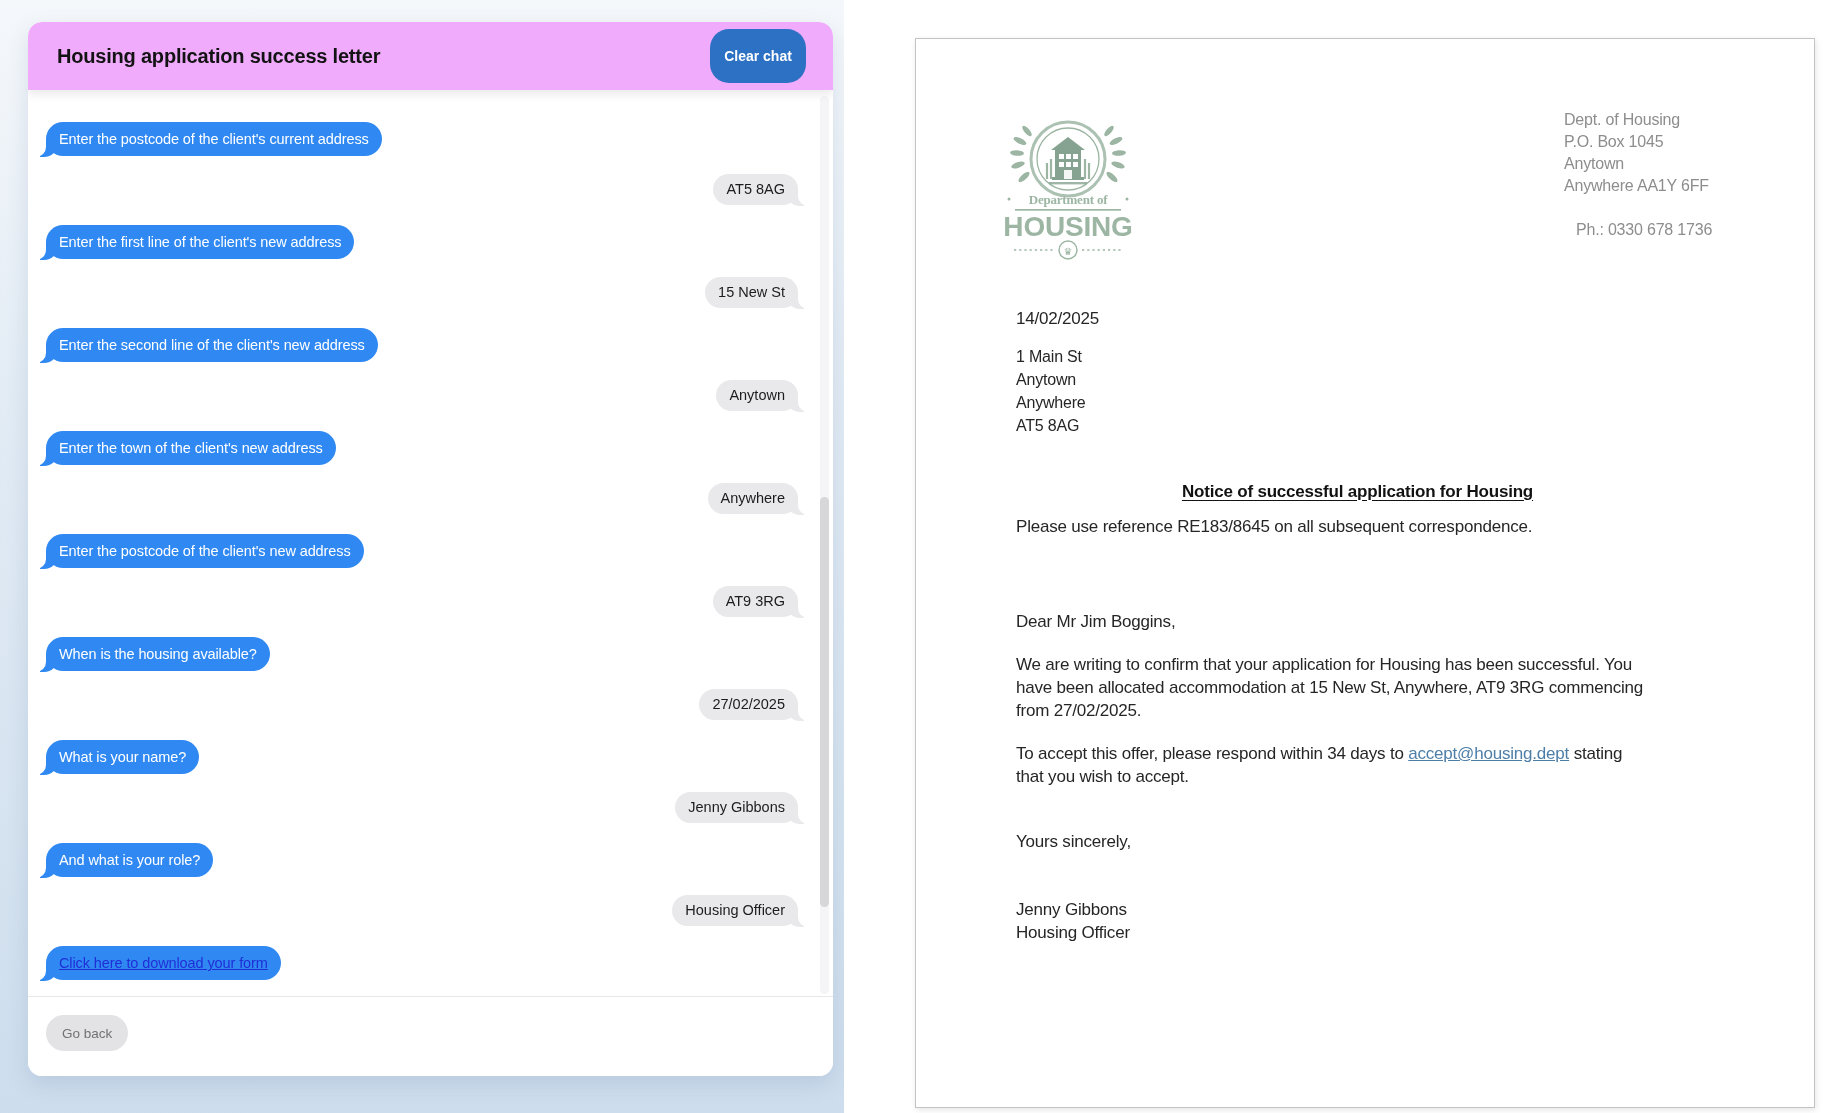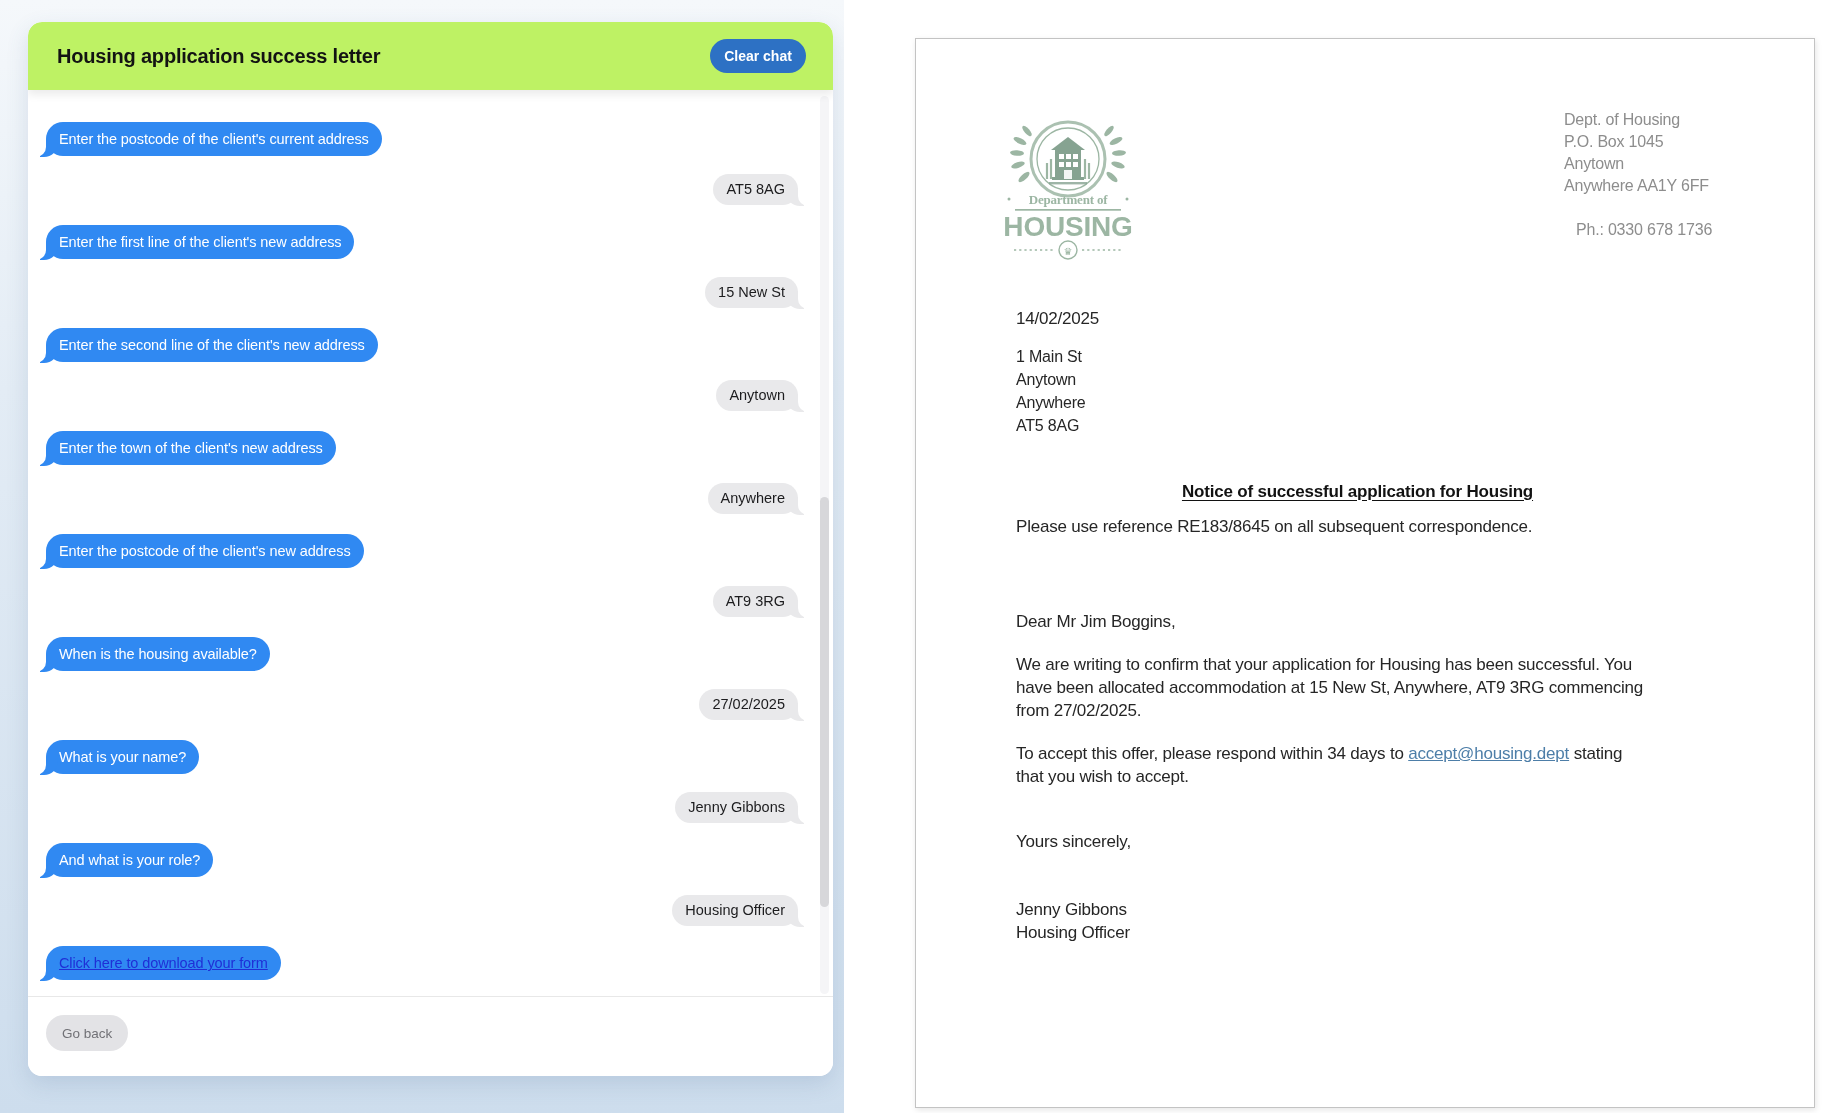--- a/index.html
+++ b/index.html
@@ -7,26 +7,26 @@
               font-family:"Liberation Sans", sans-serif; }
   .stage { position:relative; width:1827px; height:1113px; }
 
   
   .left-pane { position:absolute; left:0; top:0; width:844px; height:1113px;
                background:linear-gradient(180deg,#f5f8fb 0%, #e3ecf5 35%, #cddded 100%); }
   .chat-card { position:absolute; left:28px; top:22px; width:805px; height:1054px;
                background:#fff; border-radius:14px;
                box-shadow:0 8px 22px rgba(70,100,140,.16);
                display:flex; flex-direction:column; overflow:hidden; }
-  .chat-header { position:relative; z-index:3; flex:0 0 68px; background:#bef264;
+  .chat-header { position:relative; z-index:3; flex:0 0 68px; background:#f0abfc;
                  box-shadow:0 5px 9px rgba(0,0,0,.08);
                  display:flex; align-items:center; justify-content:space-between;
                  padding:0 27px 0 29px; border-radius:14px 14px 0 0;gap:17px; }
   .chat-title { font-size:20px; font-weight:700; color:#131313; letter-spacing:-.2px; }
-  .clear-chat-btn { min-width:96px; height:34px; border:none; border-radius:19px;
+  .clear-chat-btn { min-width:96px; height:54px; border:none; border-radius:19px;
                     background:#2d71c4; color:#fff; font-size:14px; font-weight:700;
                     font-family:"Liberation Sans",sans-serif;
                     display:flex; align-items:center; justify-content:center; cursor:pointer; }
 
   .chat-messages { position:relative; z-index:1; flex:1 1 auto; overflow:hidden;
                    padding:16px 35px 0 18px; display:flex; flex-direction:column;
                    align-items:flex-start; }
   .msg-partial { align-self:flex-end; width:96px; height:13px; background:#e9e9eb;
                  border-radius:0 0 16px 16px; margin-bottom:16px; }
   .msg { position:relative; z-index:0; max-width:640px; border-radius:17px;

